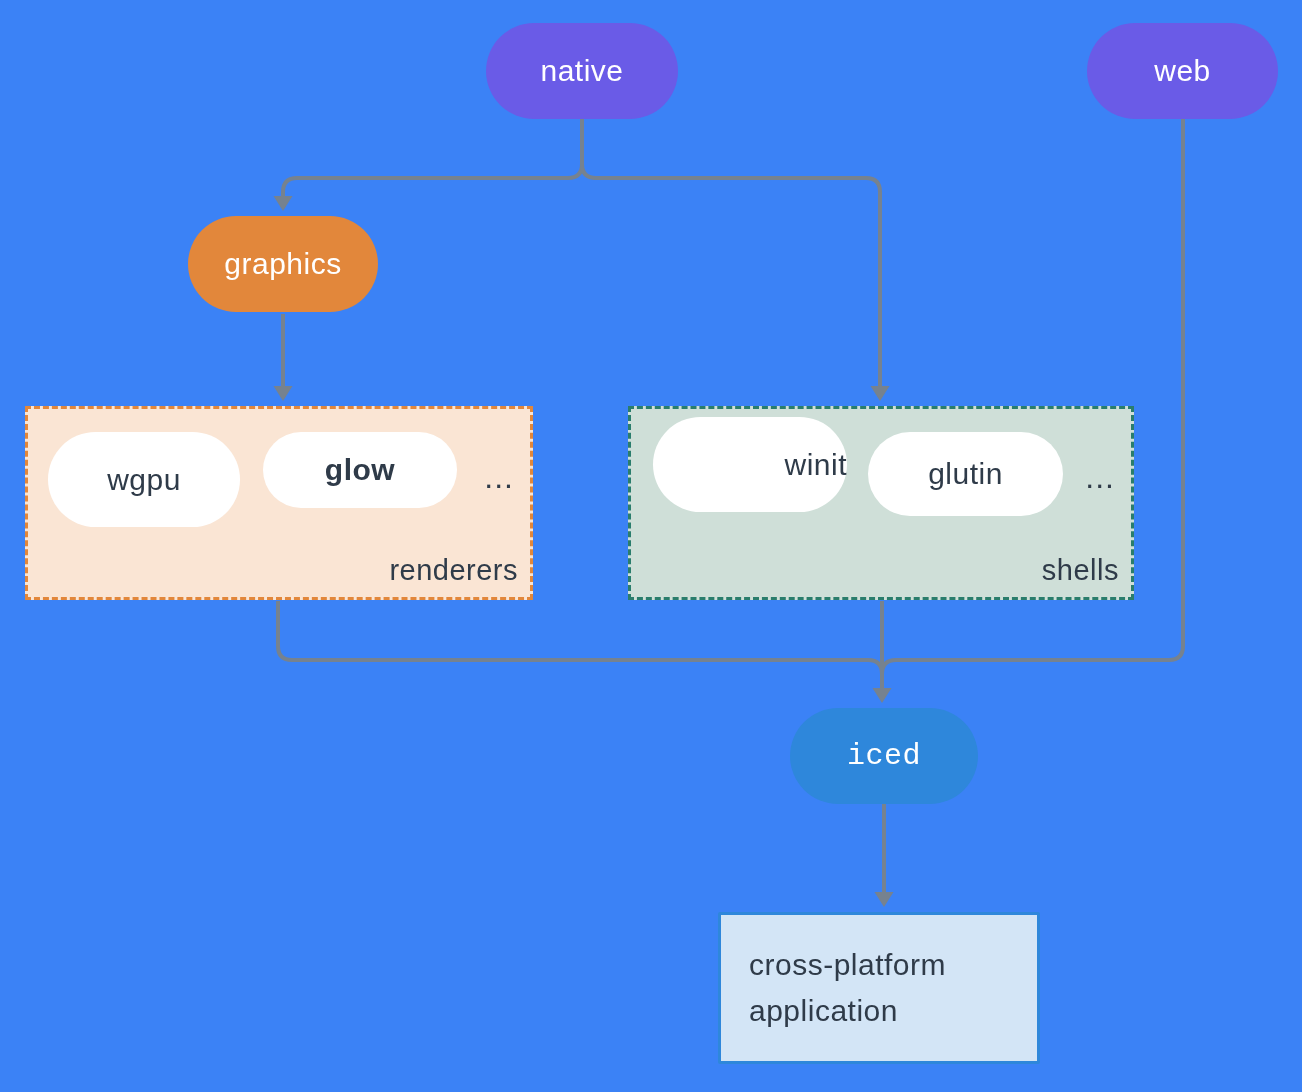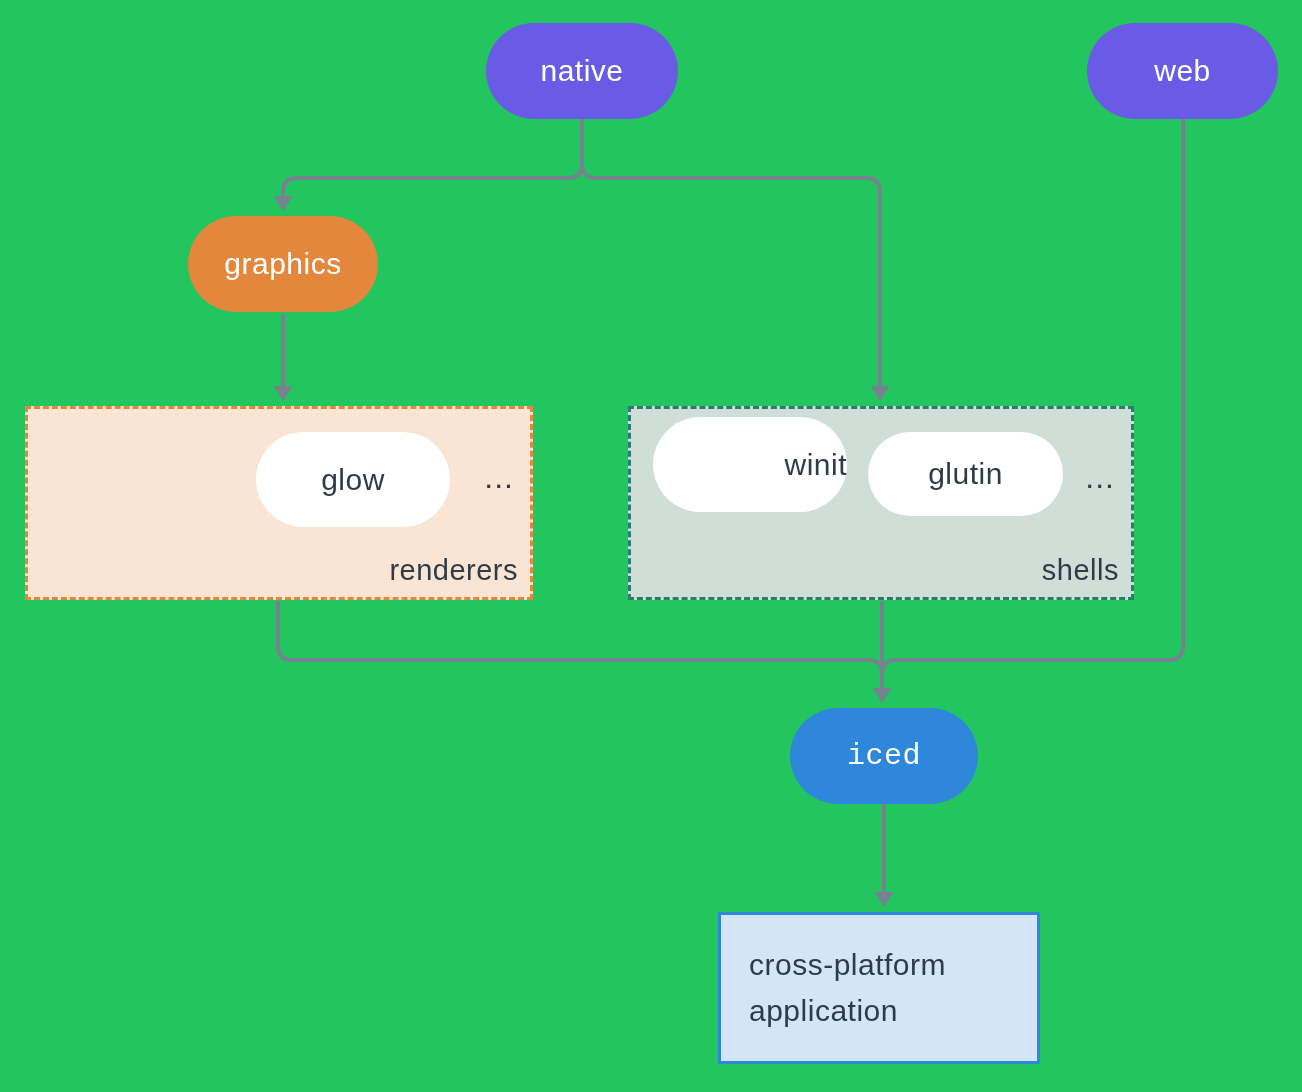--- a/index.html
+++ b/index.html
@@ -4,21 +4,21 @@
 <style>
   html, body {
     margin: 0;
     padding: 0;
     background: #000000;
   }
   .stage {
     position: relative;
     width: 1302px;
     height: 1092px;
-    background: #22c55e;
+    background: #3b82f6;
     font-family: "Liberation Sans", "DejaVu Sans", sans-serif;
     overflow: hidden;
   }
   svg.edges {
     position: absolute;
     left: 0; top: 0;
     width: 1302px;
     height: 1092px;
     pointer-events: none;
   }
@@ -57,21 +57,21 @@
     left: 628px;
     width: 506px;
     background: #CFDFD8;
     border: 3px dashed #2A7D6C;
   }
   .group .inner-pill {
     position: absolute;
     border-radius: 48px;
   }
   .group-renderers .ip-0 { left: 20px;  top: 23px; width: 192px; height: 95px; }
-  .group-renderers .ip-1 { left: 228px; top: 23px; width: 194px; height: 95px; }
+  .group-renderers .ip-1 { left: 235px; top: 23px; width: 194px; height: 76px; font-weight: bold; }
   .group-shells    .ip-0 { left: 22px;  top: 8px; width: 194px; height: 95px; justify-content: flex-end; }
   .group-shells    .ip-1 { left: 237px; top: 23px; width: 195px; height: 84px; }
 
   .ellipsis {
     position: absolute;
     right: 16px;
     top: 50px;
     font-size: 32px;
     color: #2F3B49;
     letter-spacing: 1px;
@@ -145,20 +145,23 @@
 
   <div class="pill purple node-web">
     <span>web</span>
   </div>
 
   <div class="pill orange node-graphics">
     <span>graphics</span>
   </div>
 
   <div class="group group-renderers">
+    <div class="pill white inner-pill ip-0">
+      <span>wgpu</span>
+    </div>
     <div class="pill white inner-pill ip-1">
       <span>glow</span>
     </div>
     <div class="ellipsis">...</div>
     <div class="group-label">renderers</div>
   </div>
 
   <div class="group group-shells">
     <div class="pill white inner-pill ip-0">
       <span>winit</span>

